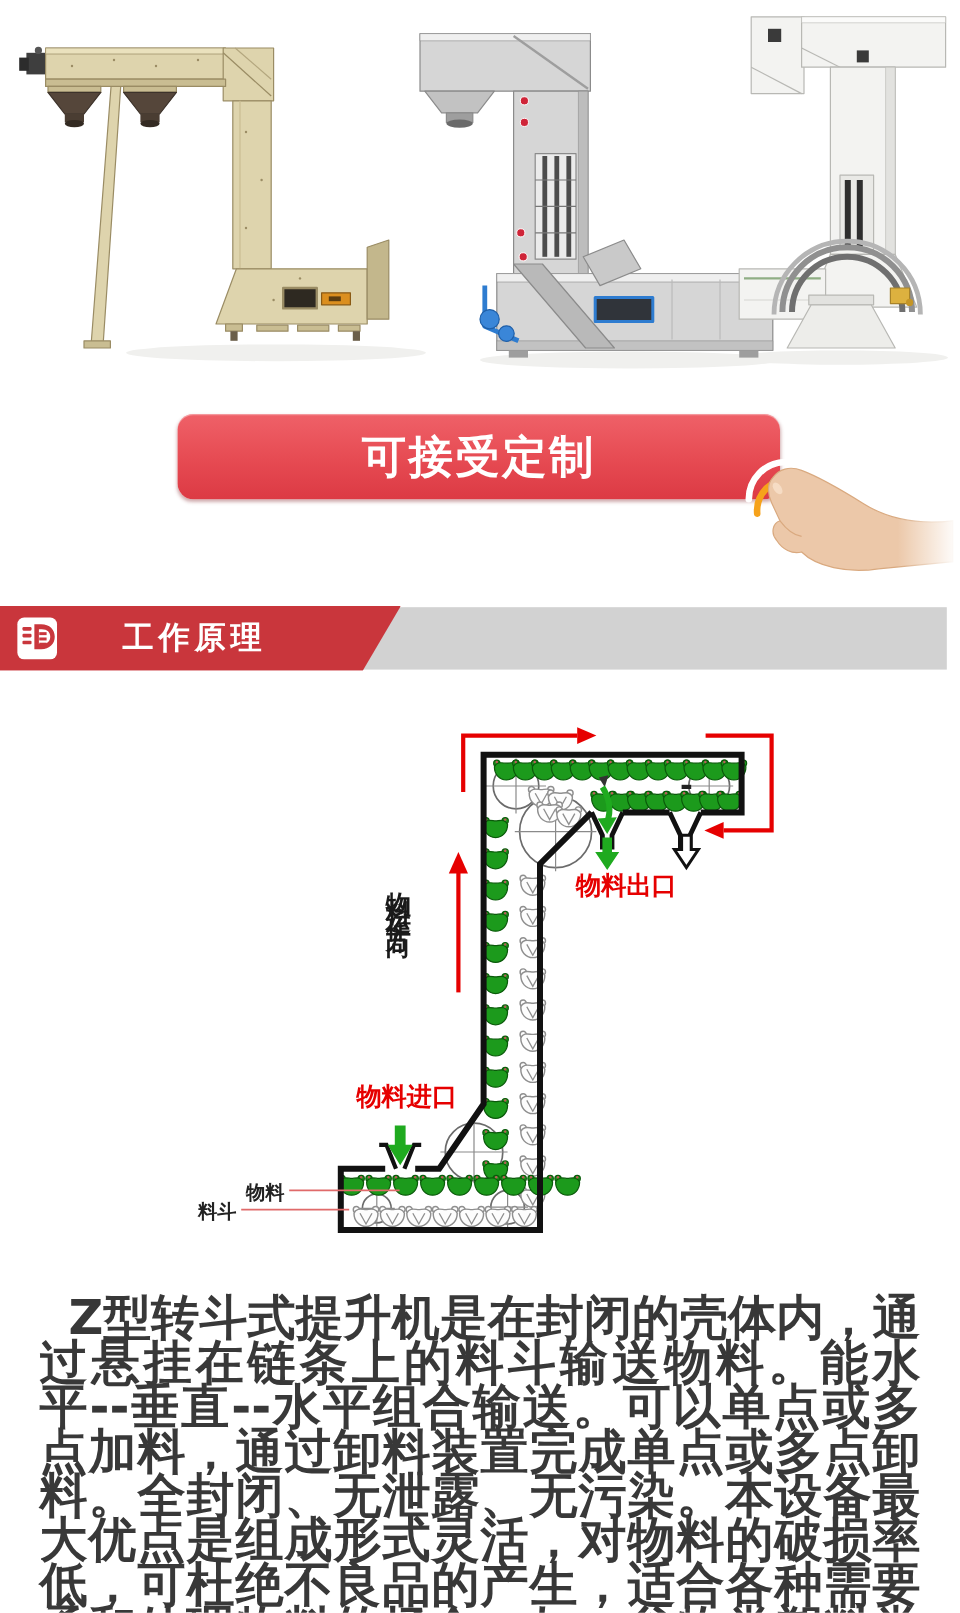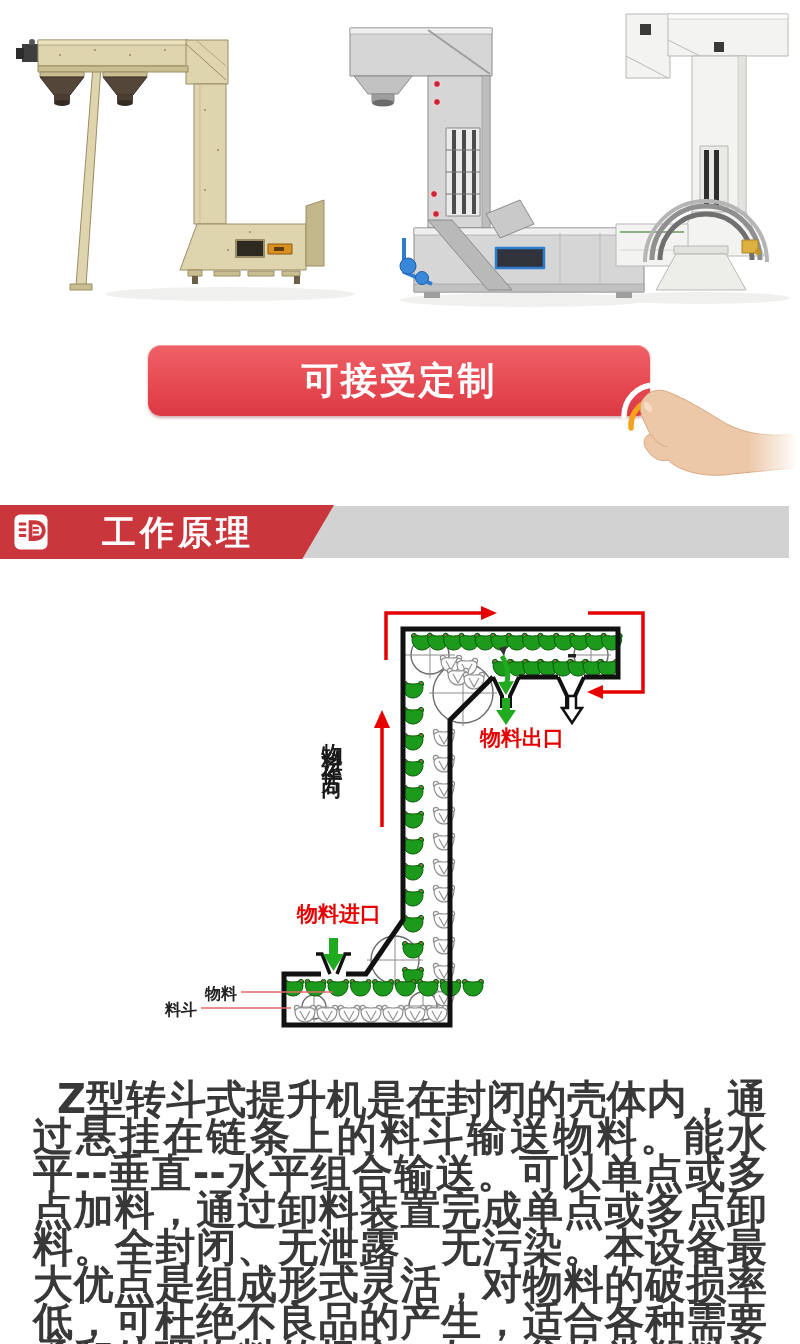--- a/index.html
+++ b/index.html
@@ -18,21 +18,21 @@
        letter-spacing:2px;cursor:pointer;}
   #hand{left:598px;top:372px;width:200px;height:112px;pointer-events:none;}
 
   
   #banner{top:505px;left:0;width:800px;height:54px;}
   #banner .graybar{position:absolute;left:0;top:1px;width:789px;height:52px;background:#d2d2d2;}
   #banner .redbar{position:absolute;left:0;top:0;width:334px;height:54px;background:#c9363c;
                   clip-path:polygon(0 0,100% 0,90.5% 100%,0 100%);}
   #banner .logo{position:absolute;left:14px;top:8px;width:34px;height:38px;}
   #banner .title{position:absolute;left:102px;top:0;height:54px;line-height:54px;
-                 color:#fff;font-size:34px;font-weight:bold;letter-spacing:4px;}
+                 color:#fff;font-size:26px;font-weight:bold;letter-spacing:4px;}
 
   
   #diagram{top:590px;left:0;width:800px;height:488px;padding-left:25px;}
   #diagram .vtext{position:absolute;left:320px;top:136px;width:26px;height:215px;
                   writing-mode:vertical-rl;text-orientation:upright;
                   font-size:21px;font-weight:bold;color:#1a1a1a;letter-spacing:7px;}
 
   
   #desc{top:1078px;left:30px;width:740px;}
   #desc p{margin:3px;font-size:40px;line-height:37px;font-weight:bold;color:#383838;

